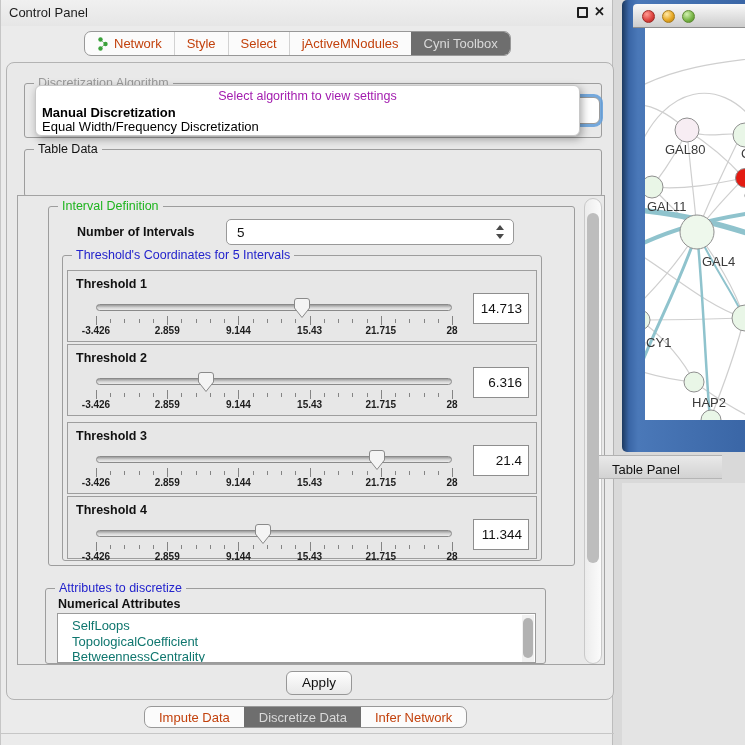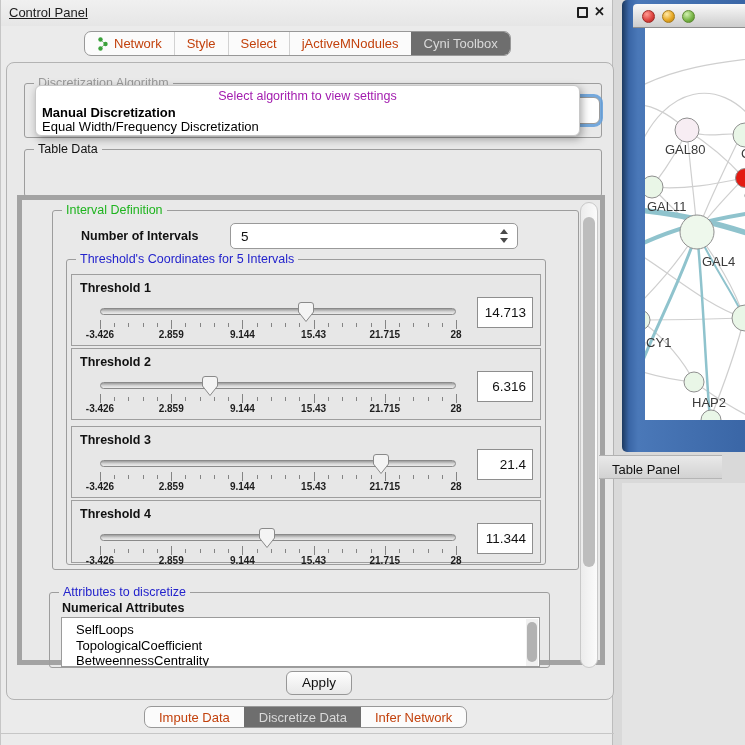--- a/index.html
+++ b/index.html
@@ -4,21 +4,21 @@
 <style>
   * { margin:0; padding:0; box-sizing:border-box; }
   html,body { width:745px; height:745px; overflow:hidden; }
   body { font-family:"Liberation Sans", sans-serif; background:#d9d9d9; position:relative; color:#1a1a1a; }
 
   
   .control-panel { position:absolute; left:0; top:0; width:613px; height:745px;
     background:#ebebeb; border-right:1px solid #bcbcbc; border-left:1px solid #c6c6c6; }
   .cp-titlebar { position:absolute; left:0; top:0; width:100%; height:26px;
     background:linear-gradient(#f0f0f0,#e6e6e6); }
-  .cp-title { position:absolute; left:8px; top:5px; font-size:13px; color:#1c1c1c;text-decoration:underline; }
+  .cp-title { position:absolute; left:8px; top:5px; font-size:13px; color:#1c1c1c; }
   .float-icon { position:absolute; left:576px; top:7px; width:11px; height:11px;
     border:2px solid #1c1c1c; border-radius:1px; cursor:default; }
   .close-icon { position:absolute; left:593px; top:4px; font-size:13px; font-weight:bold; color:#1c1c1c; cursor:default; }
 
   
   .tabbar { position:absolute; display:flex; border:1px solid #989898; border-radius:7px;
     background:#fbfbfb; overflow:hidden; height:25px; }
   .tab { display:flex; align-items:center; gap:5px; padding:0 12px; font-size:13px; color:#c2410c;
     border-left:1px solid #d2d2d2; height:100%; white-space:nowrap; cursor:default; }
   .tab:first-child { border-left:none; }
@@ -61,21 +61,21 @@
   .combo { position:absolute; background:#fff; border:1px solid #999; border-radius:5px; }
   .combo-text { position:absolute; left:10px; top:5px; font-size:13.5px; color:#111; }
   .stepper { position:absolute; right:8px; top:50%; transform:translateY(-50%); width:9px; height:14px; }
   .stepper:before, .stepper:after { content:""; position:absolute; left:0; border-left:4.5px solid transparent; border-right:4.5px solid transparent; }
   .stepper:before { top:0; border-bottom:5px solid #4a4a4a; }
   .stepper:after { bottom:0; border-top:5px solid #4a4a4a; }
   .td-combo { left:8px; top:10px; width:562px; height:27px; }
 
   
   .scrollpane { position:absolute; left:10px; top:132px; width:588px; height:470px;
-    border:5px solid #a3a3a3; background:#e9e9e9; }
+    border:1px solid #a3a3a3; background:#e9e9e9; }
   .v-scrollbar { position:absolute; right:2px; top:2px; width:18px; height:466px;
     background:linear-gradient(90deg,#ececec,#fbfbfb); border:1px solid #c9c9c9; border-radius:9px; }
   .v-thumb { position:absolute; left:2px; top:14px; width:12px; height:350px; background:#bdbdbd; border-radius:6px; }
 
   .interval-group { left:30px; top:10px; width:527px; height:360px; }
   .num-label { position:absolute; left:28px; top:18px; font-size:12.5px; font-weight:bold; color:#111; }
   .num-spinner { left:177px; top:12px; width:288px; height:26px; }
 
   .thresholds-group { left:13px; top:48px; width:480px; height:306px; }
   .thr-box { position:absolute; left:4px; width:470px; height:72px;
@@ -90,21 +90,21 @@
   .ticklabels { position:absolute; left:28px; top:54px; width:356px; height:12px; }
   .ticklabels span { position:absolute; transform:translateX(-50%); font-size:10px; font-weight:bold; color:#1d1d1d; white-space:nowrap; }
   .thr-value { position:absolute; right:7px; top:22px; width:56px; height:31px; background:#fff;
     border:1px solid #8e8e8e; font-size:13.5px; color:#111; text-align:right;
     padding:7px 6px 0 0; }
 
   .attributes-group { left:27px; top:392px; width:501px; height:76px; }
   .numattr-label { position:absolute; left:12px; top:8px; font-size:12.5px; font-weight:bold; color:#111; }
   .attr-list { position:absolute; left:11px; top:24px; width:479px; height:50px; background:#fff;
     border:1px solid #9b9b9b; overflow:hidden; }
-  .attr-item { font-size:13px; color:#000000; padding-left:14px; line-height:15.5px; }
+  .attr-item { font-size:13px; color:#0f766e; padding-left:14px; line-height:15.5px; }
   .attr-list .list-scrollbar { position:absolute; right:1px; top:1px; width:12px; height:48px; background:#f1f1f1; }
   .list-thumb { position:absolute; left:1px; top:3px; width:10px; height:40px; background:#b2b2b2; border-radius:5px; }
 
   .apply-btn { position:absolute; left:279px; top:608px; width:66px; height:24px;
     background:linear-gradient(#fefefe,#e8e8e8); border:1px solid #979797; border-radius:6px;
     font-size:13.5px; color:#111; text-align:center; line-height:22px; cursor:default; }
 
   
   .net-window { position:absolute; left:622px; top:0; width:123px; height:452px;
     background:linear-gradient(90deg,#1d3a60,#3a66a6 7px,#4a78b8 16px,#3a66a6); border-radius:5px 0 0 5px; }

